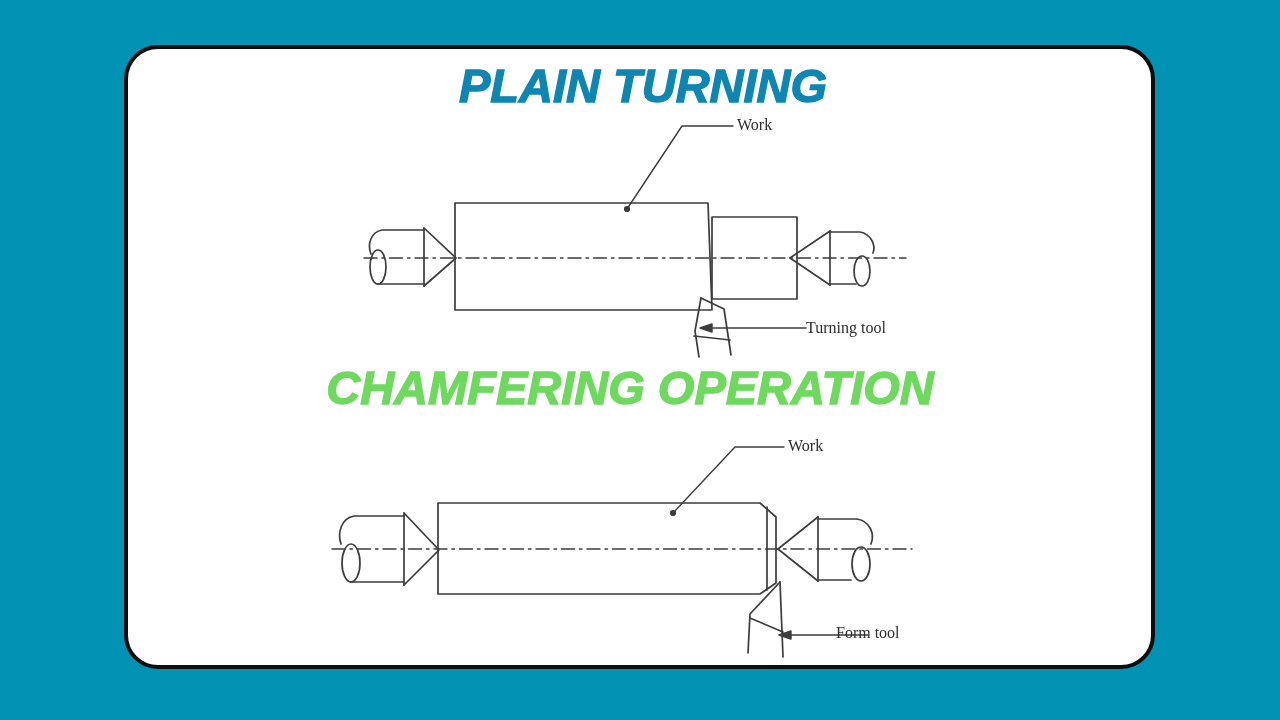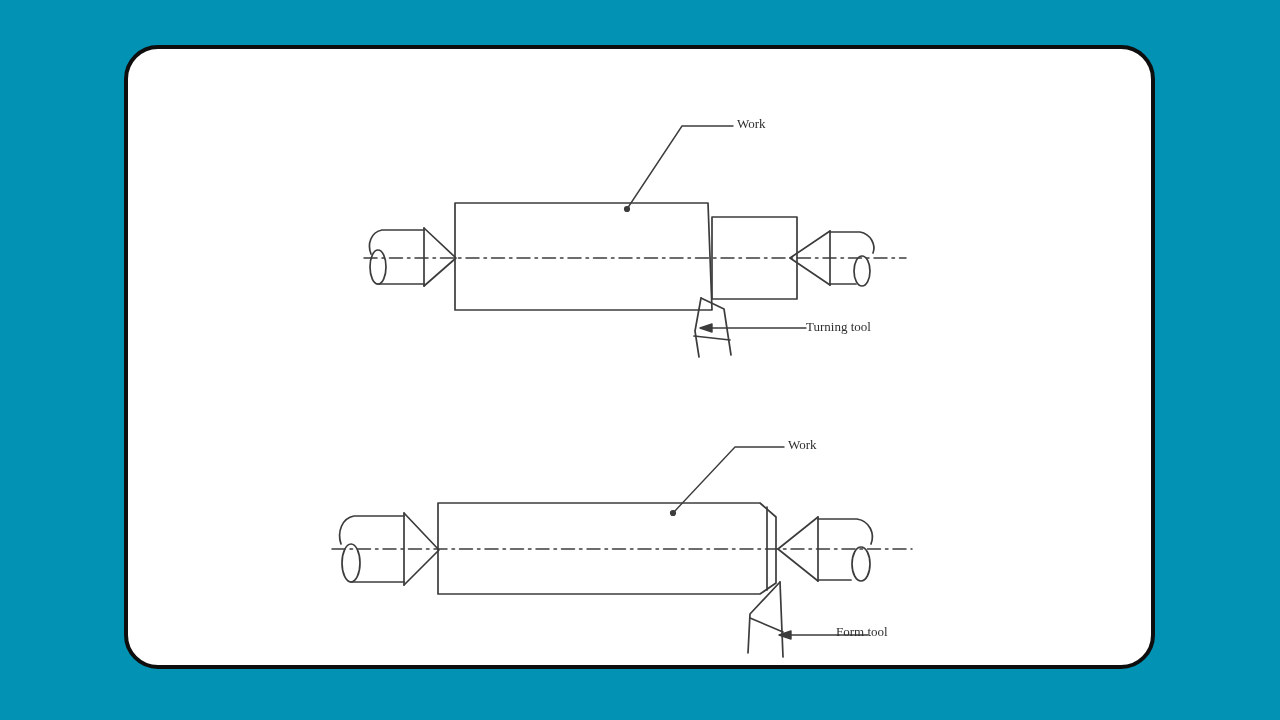--- a/index.html
+++ b/index.html
@@ -5,35 +5,37 @@
   html,body{margin:0;padding:0;}
   body{width:1280px;height:720px;overflow:hidden;}
   .page{position:absolute;left:0;top:0;width:1280px;height:720px;}
   .card{position:absolute;left:124px;top:45px;width:1031px;height:624px;
         box-sizing:border-box;border:4px solid #0e0e0e;border-radius:34px;}
   .title{position:absolute;font-family:"Liberation Sans",sans-serif;
          font-weight:bold;font-style:italic;font-size:47px;line-height:1;
          white-space:nowrap;text-align:center;-webkit-text-stroke:1.3px currentColor;}
   .title1{left:131px;top:62px;width:1024px;}
   .title2{left:0px;top:364px;width:1260px;}
-  .dlabel{position:absolute;font-family:"Liberation Serif",serif;font-size:13px;
+  .dlabel{position:absolute;font-family:"Liberation Serif",serif;font-size:16px;
           line-height:1;color:#2e2e2e;white-space:nowrap;}
   .diag{position:absolute;}
   .lines{fill:none;stroke-width:1.7;stroke-linecap:round;stroke-linejoin:round;}
   .cl{stroke-dasharray:13 5 2.5 5;stroke-width:1.5;}
   .thin{stroke-width:1.4;}
 </style>
 </head>
 <body>
 
 <div class="page" style="background: rgb(2, 146, 180);">
 
   <div class="card" style="background: rgb(255, 255, 255);"></div>
 
+  <div class="title title1" style="color: rgb(15, 134, 178);">PLAIN TURNING</div>
 
+  <div class="title title2" style="color: rgb(110, 217, 94);">CHAMFERING OPERATION</div>
 
   <svg class="diag" style="left:320px;top:95px;width:620px;height:285px" viewBox="320 95 620 285" xmlns="http://www.w3.org/2000/svg">
     <g class="lines" style="stroke: rgb(60, 60, 60);">
       <line class="cl" x1="364" y1="258" x2="906" y2="258"></line>
       <g>
         <path d="M424,230 L382,230 C371,232 367,244 371,254"></path>
         <ellipse cx="378" cy="267" rx="8" ry="17"></ellipse>
         <path d="M378,284 L424,284"></path>
         <path d="M424,228 L424,286"></path>
         <path d="M424,228 L456,258 L424,286"></path>

